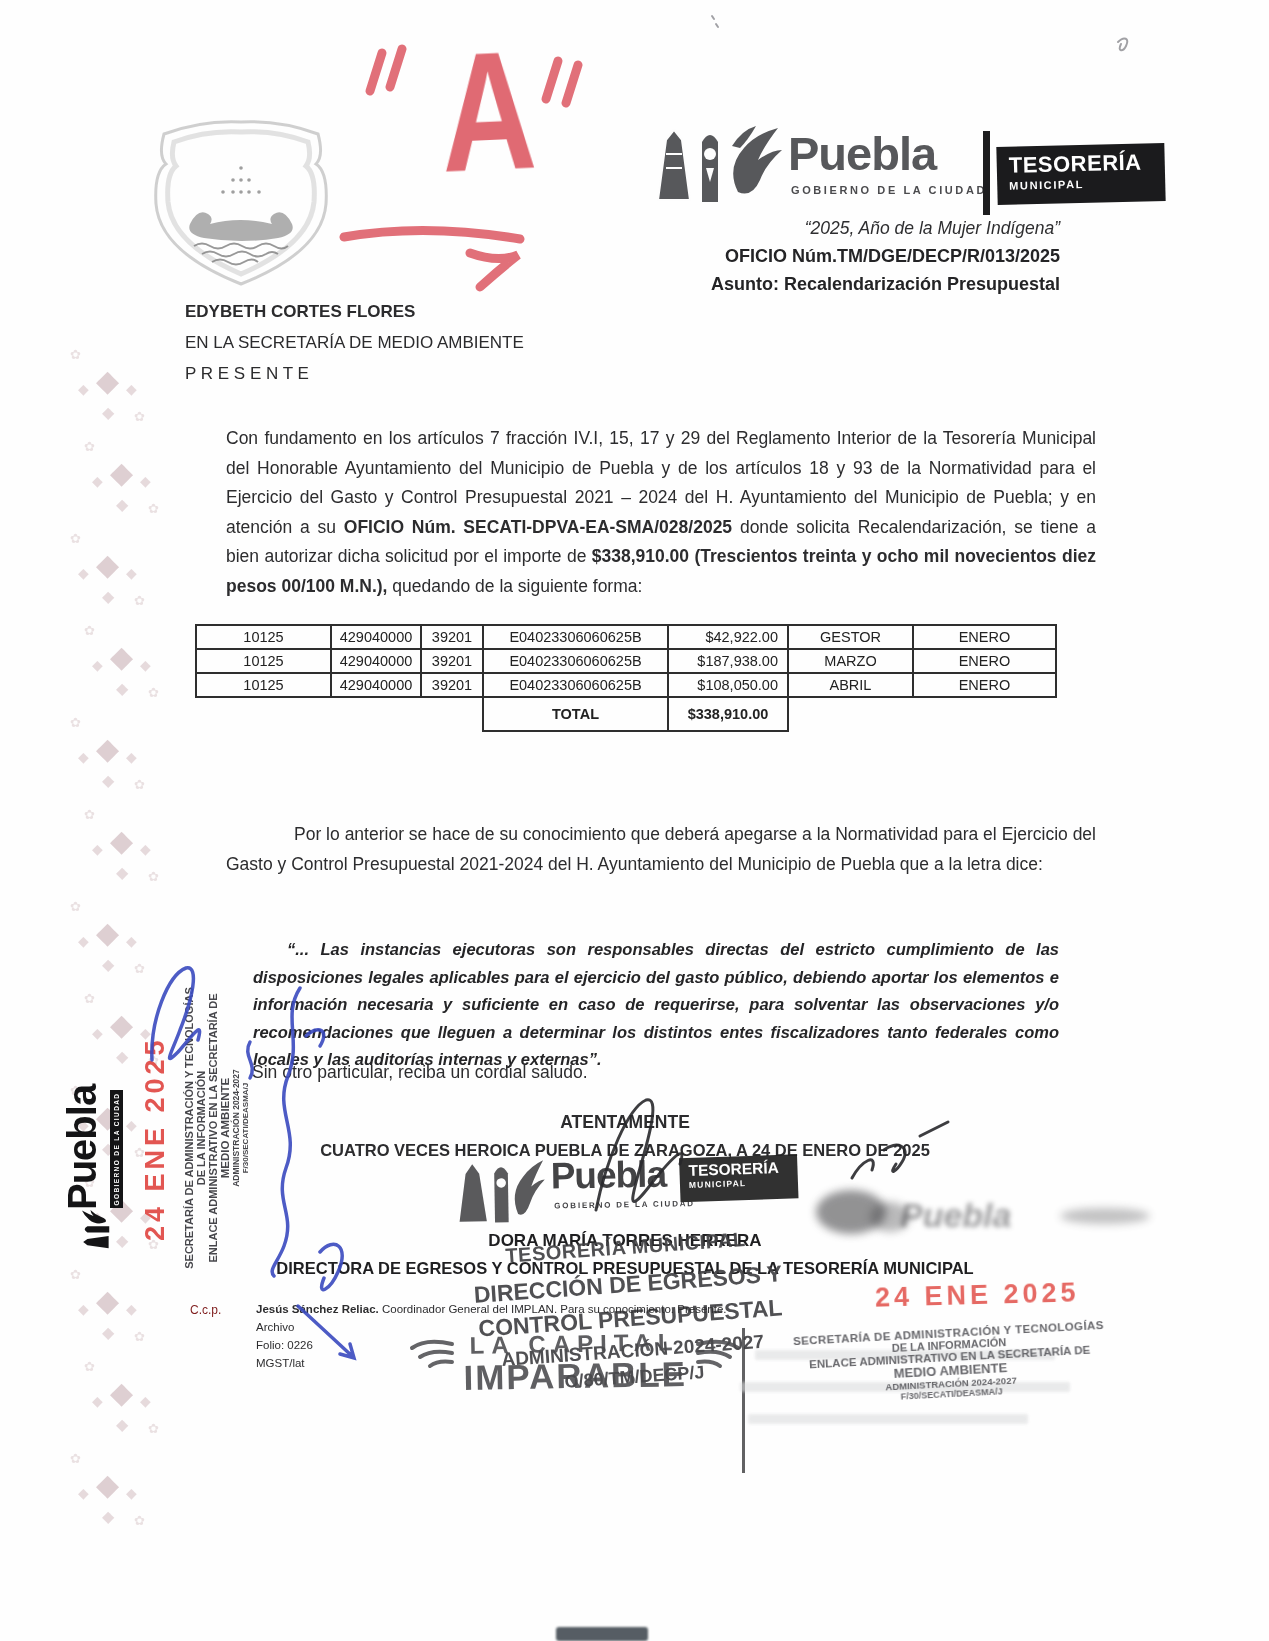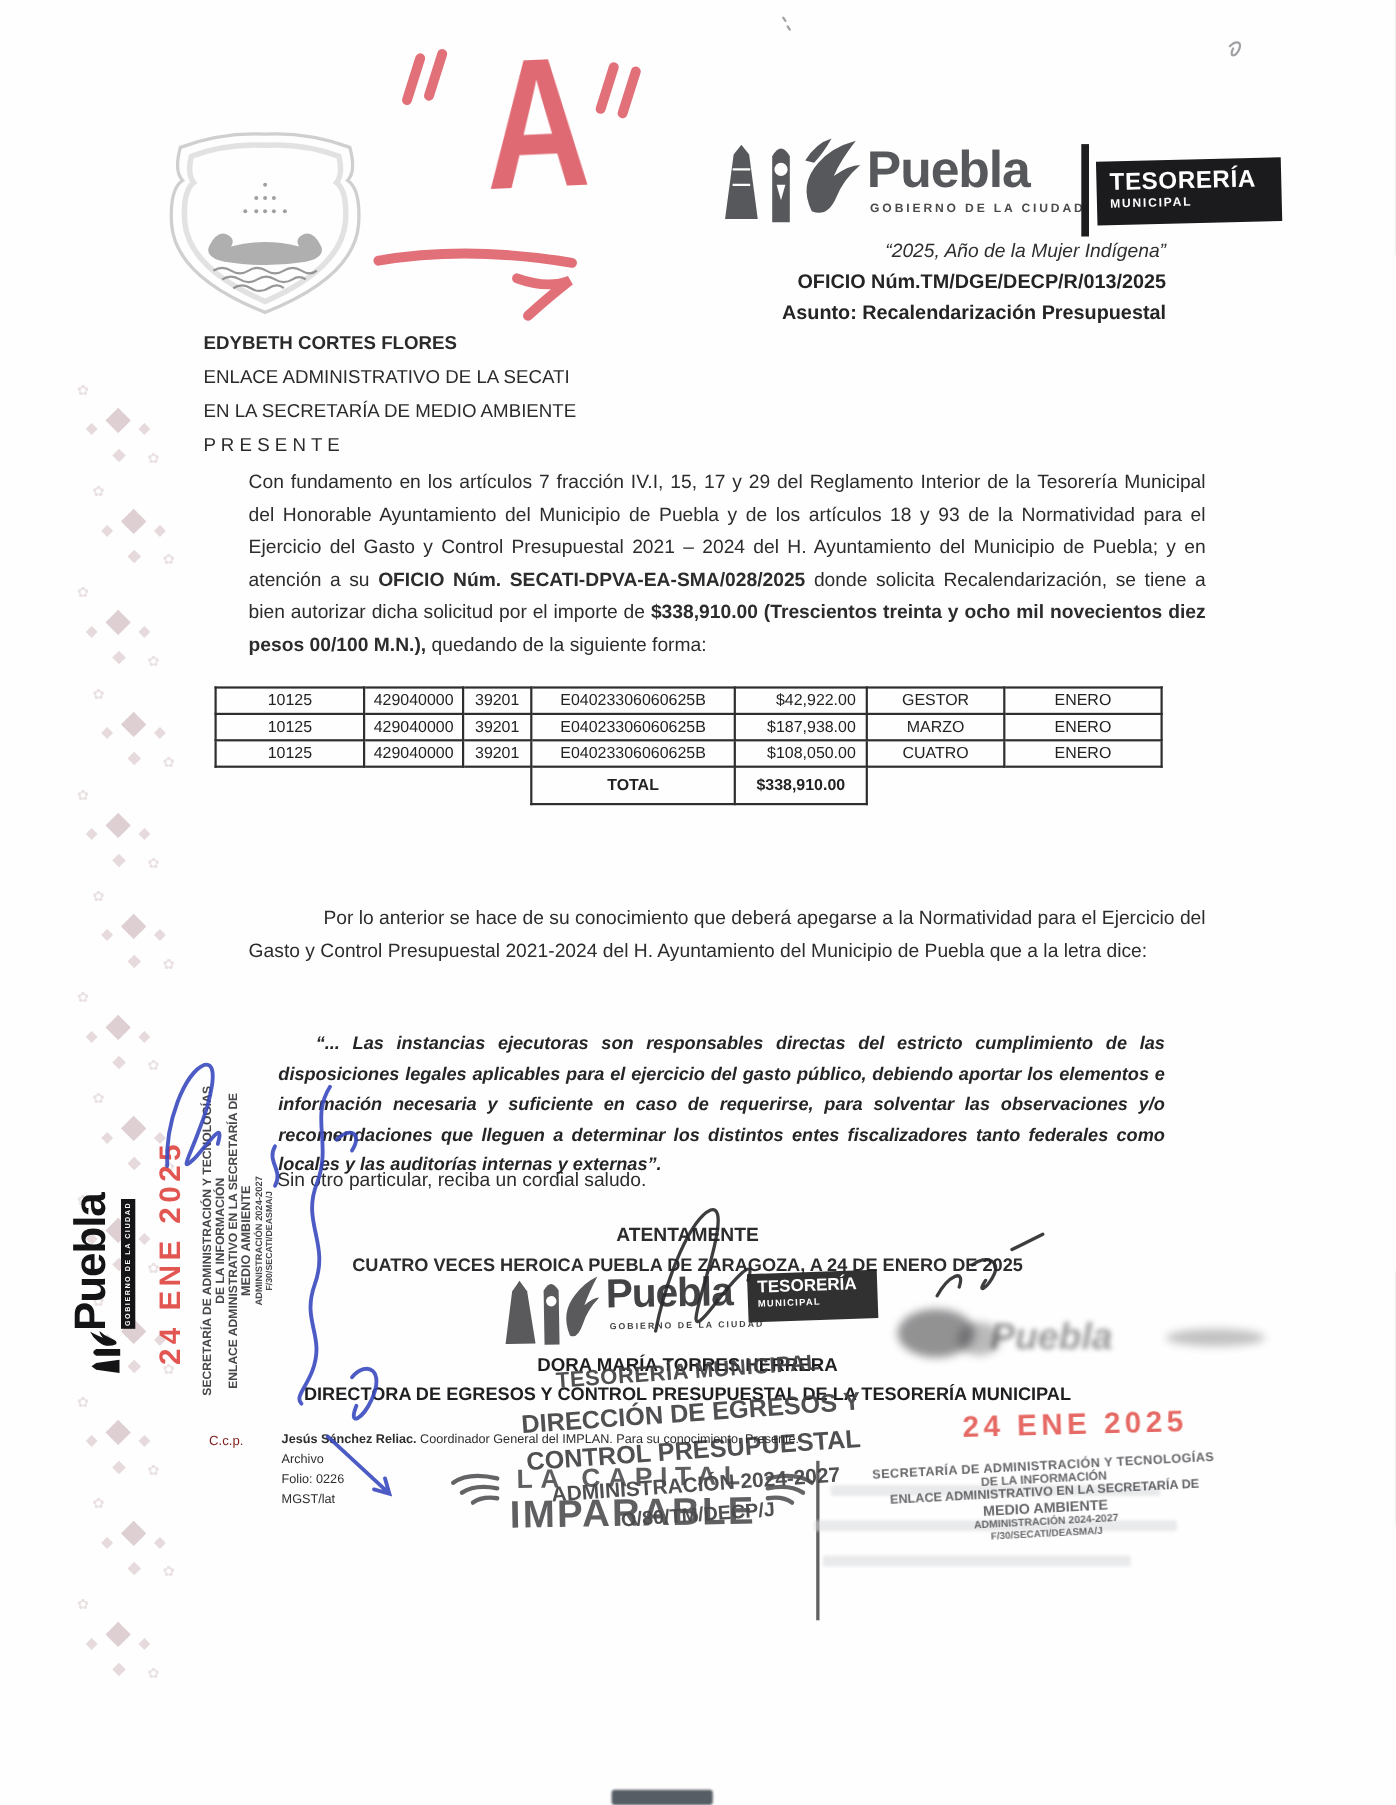--- a/index.html
+++ b/index.html
@@ -298,21 +298,20 @@
   <div class="abs tes-box">
     <div class="l1">TESORERÍA</div>
     <div class="l2">MUNICIPAL</div>
   </div>
   <div class="abs hdr-right legend">“2025, Año de la Mujer Indígena”</div>
   <div class="abs hdr-right oficio">OFICIO Núm.TM/DGE/DECP/R/013/2025</div>
   <div class="abs hdr-right asunto">Asunto: Recalendarización Presupuestal</div>
 
   <div id="addressee" class="abs">
     <div class="nm">EDYBETH CORTES FLORES</div>
-    <div>ENLACE ADMINISTRATIVO DE LA SECATI</div>
     <div>EN LA SECRETARÍA DE MEDIO AMBIENTE</div>
     <div>P R E S E N T E</div>
   </div>
 
   <div id="p1" class="abs para"><span>Con fundamento en los artículos 7 fracción IV.I, 15, 17 y 29 del Reglamento Interior de la Tesorería Municipal del Honorable Ayuntamiento del Municipio de Puebla y de los artículos 18 y 93 de la Normatividad para el Ejercicio del Gasto y Control Presupuestal 2021 – 2024 del H. Ayuntamiento del Municipio de Puebla; y en atención a su </span><span class="bld">OFICIO Núm. SECATI-DPVA-EA-SMA/028/2025</span><span> donde solicita Recalendarización, se tiene a bien autorizar dicha solicitud por el importe de </span><span class="bld">$338,910.00 (Trescientos treinta y ocho mil novecientos diez pesos 00/100 M.N.),</span><span> quedando de la siguiente forma:</span></div>
 
   <table id="tbl" class="abs">
     <colgroup>
       <col style="width:135px">
         <col style="width:90px">
@@ -340,21 +339,21 @@
       <td class="imp">$187,938.00</td>
           <td>MARZO</td>
       <td>ENERO</td>
     </tr>
     <tr>
       <td>10125</td>
           <td>429040000</td>
       <td>39201</td>
           <td>E04023306060625B</td>
       <td class="imp">$108,050.00</td>
-          <td>CUATRO</td>
+          <td>ABRIL</td>
       <td>ENERO</td>
     </tr>
     <tr class="total">
       <td colspan="3"></td>
       <td class="tl">TOTAL</td>
       <td class="tv">$338,910.00</td>
       <td colspan="2"></td>
     </tr>
   </tbody>
     </table>

